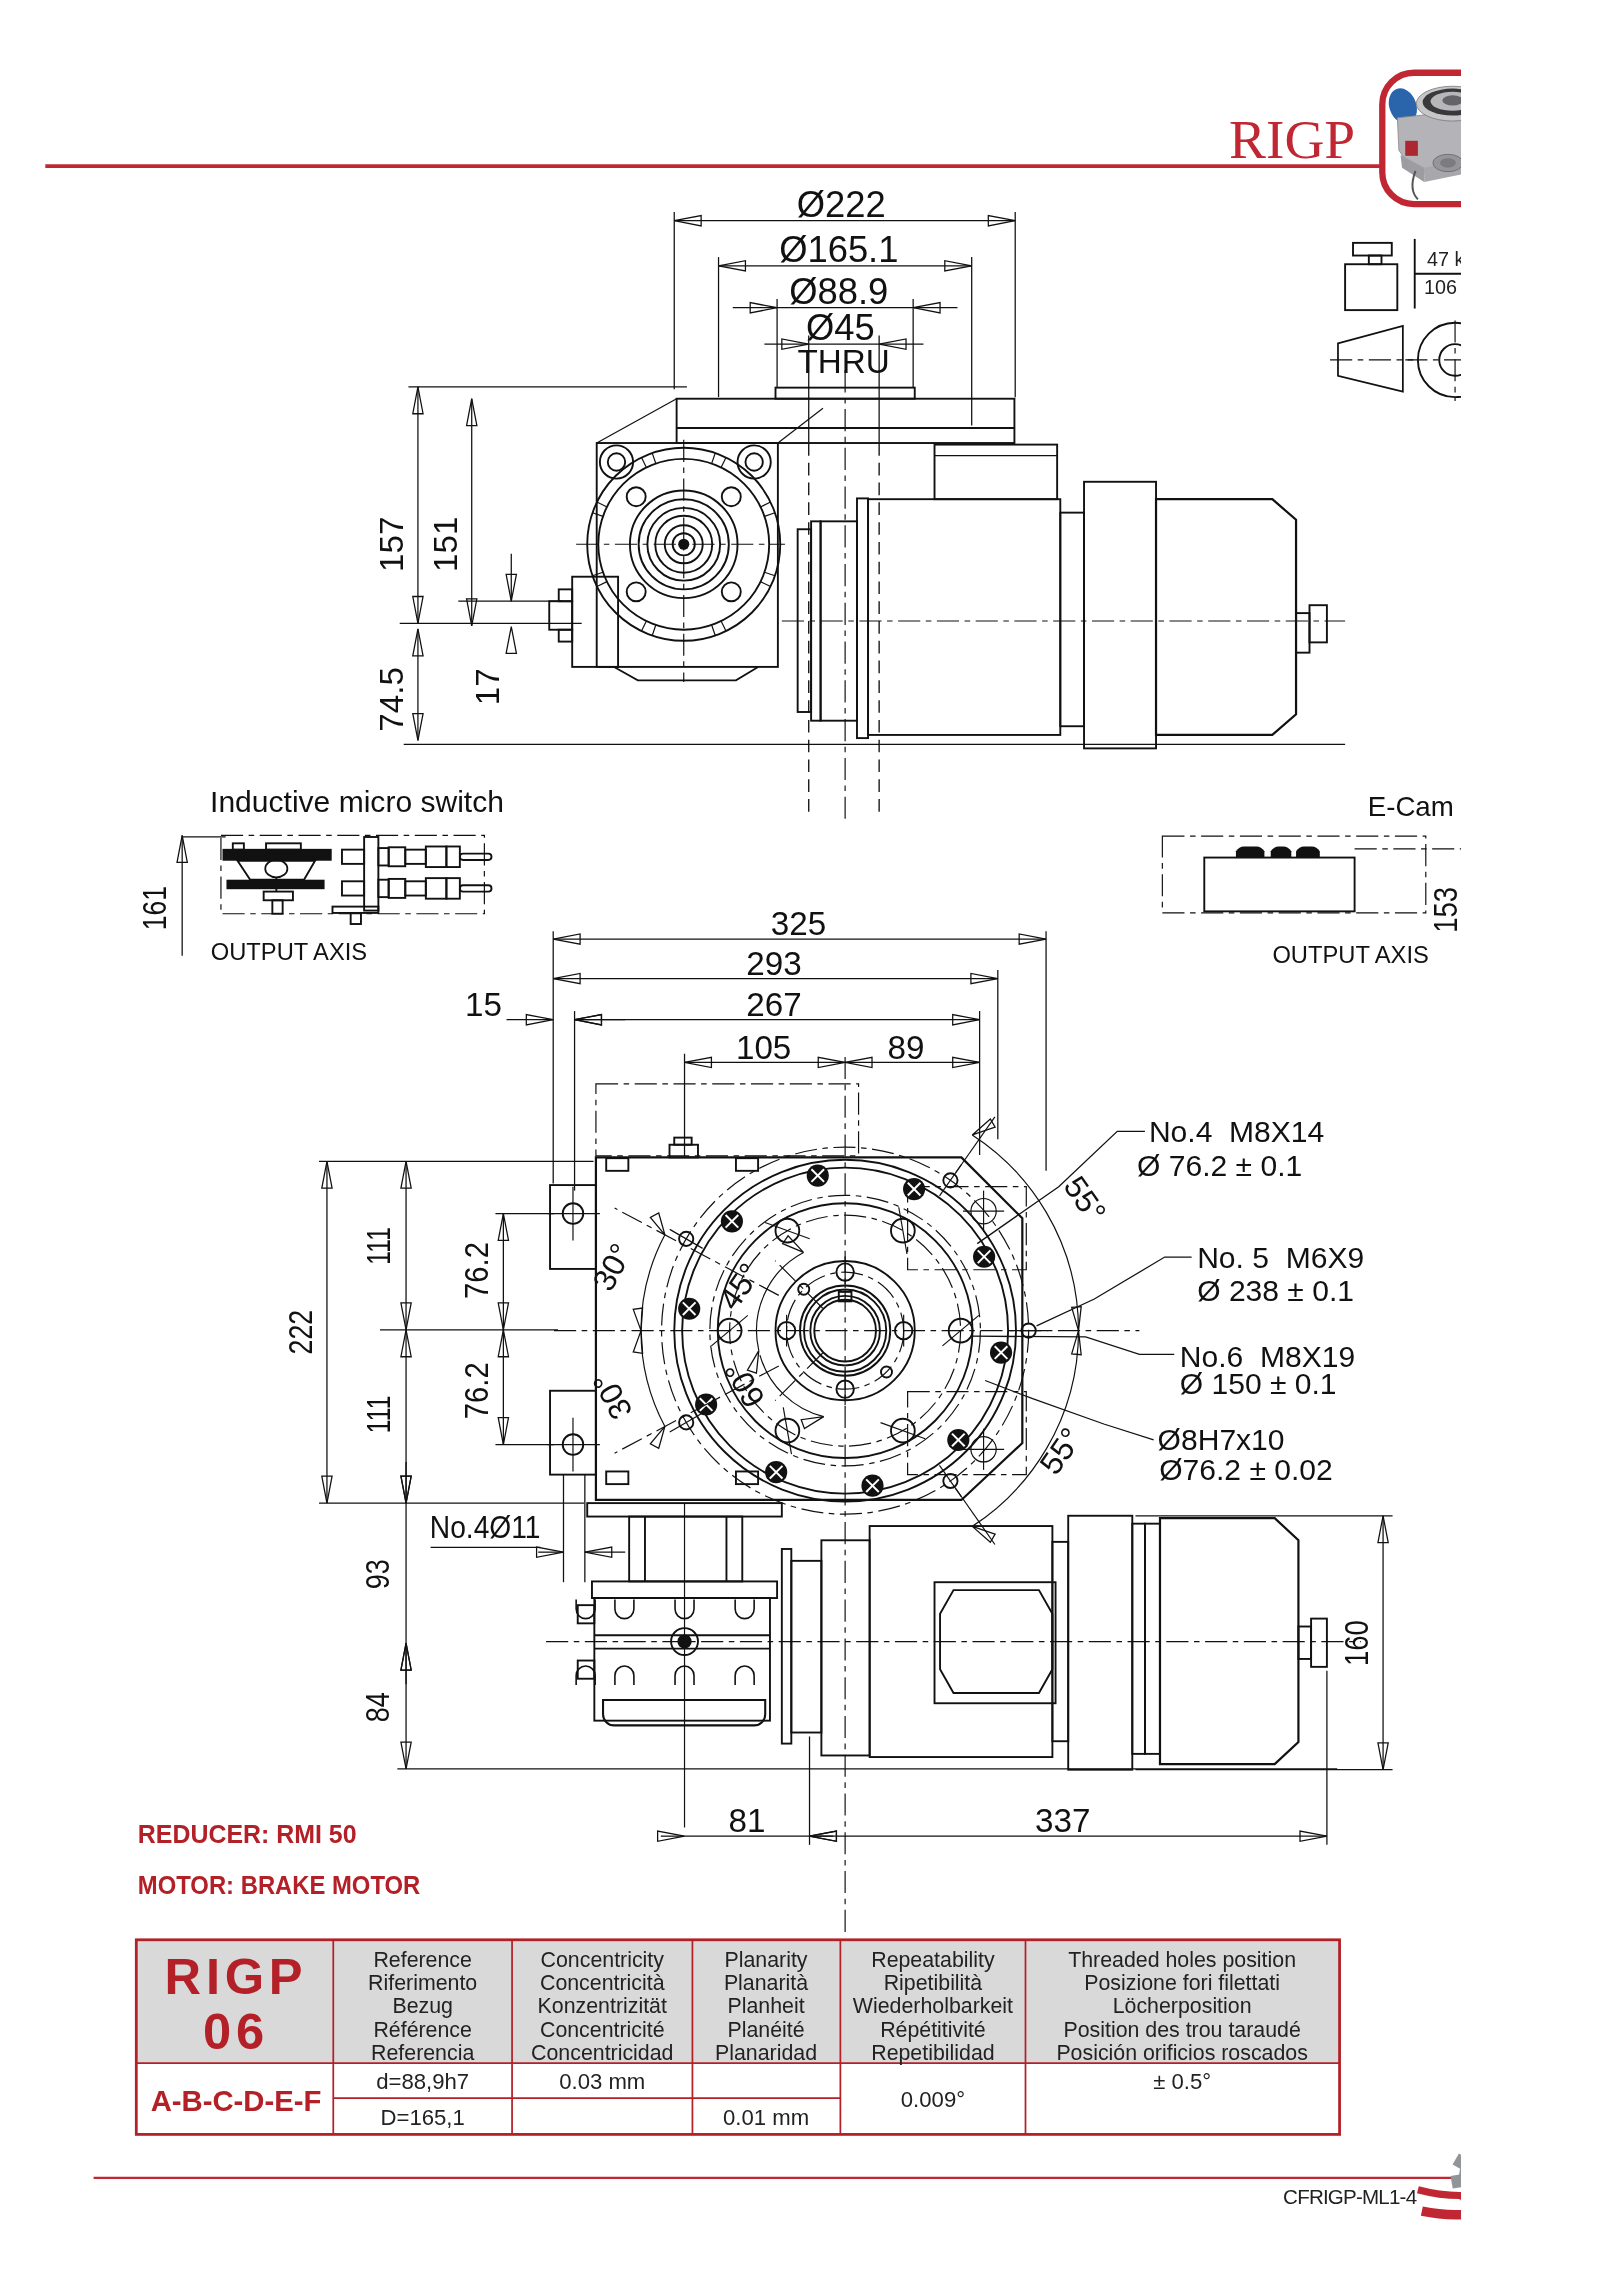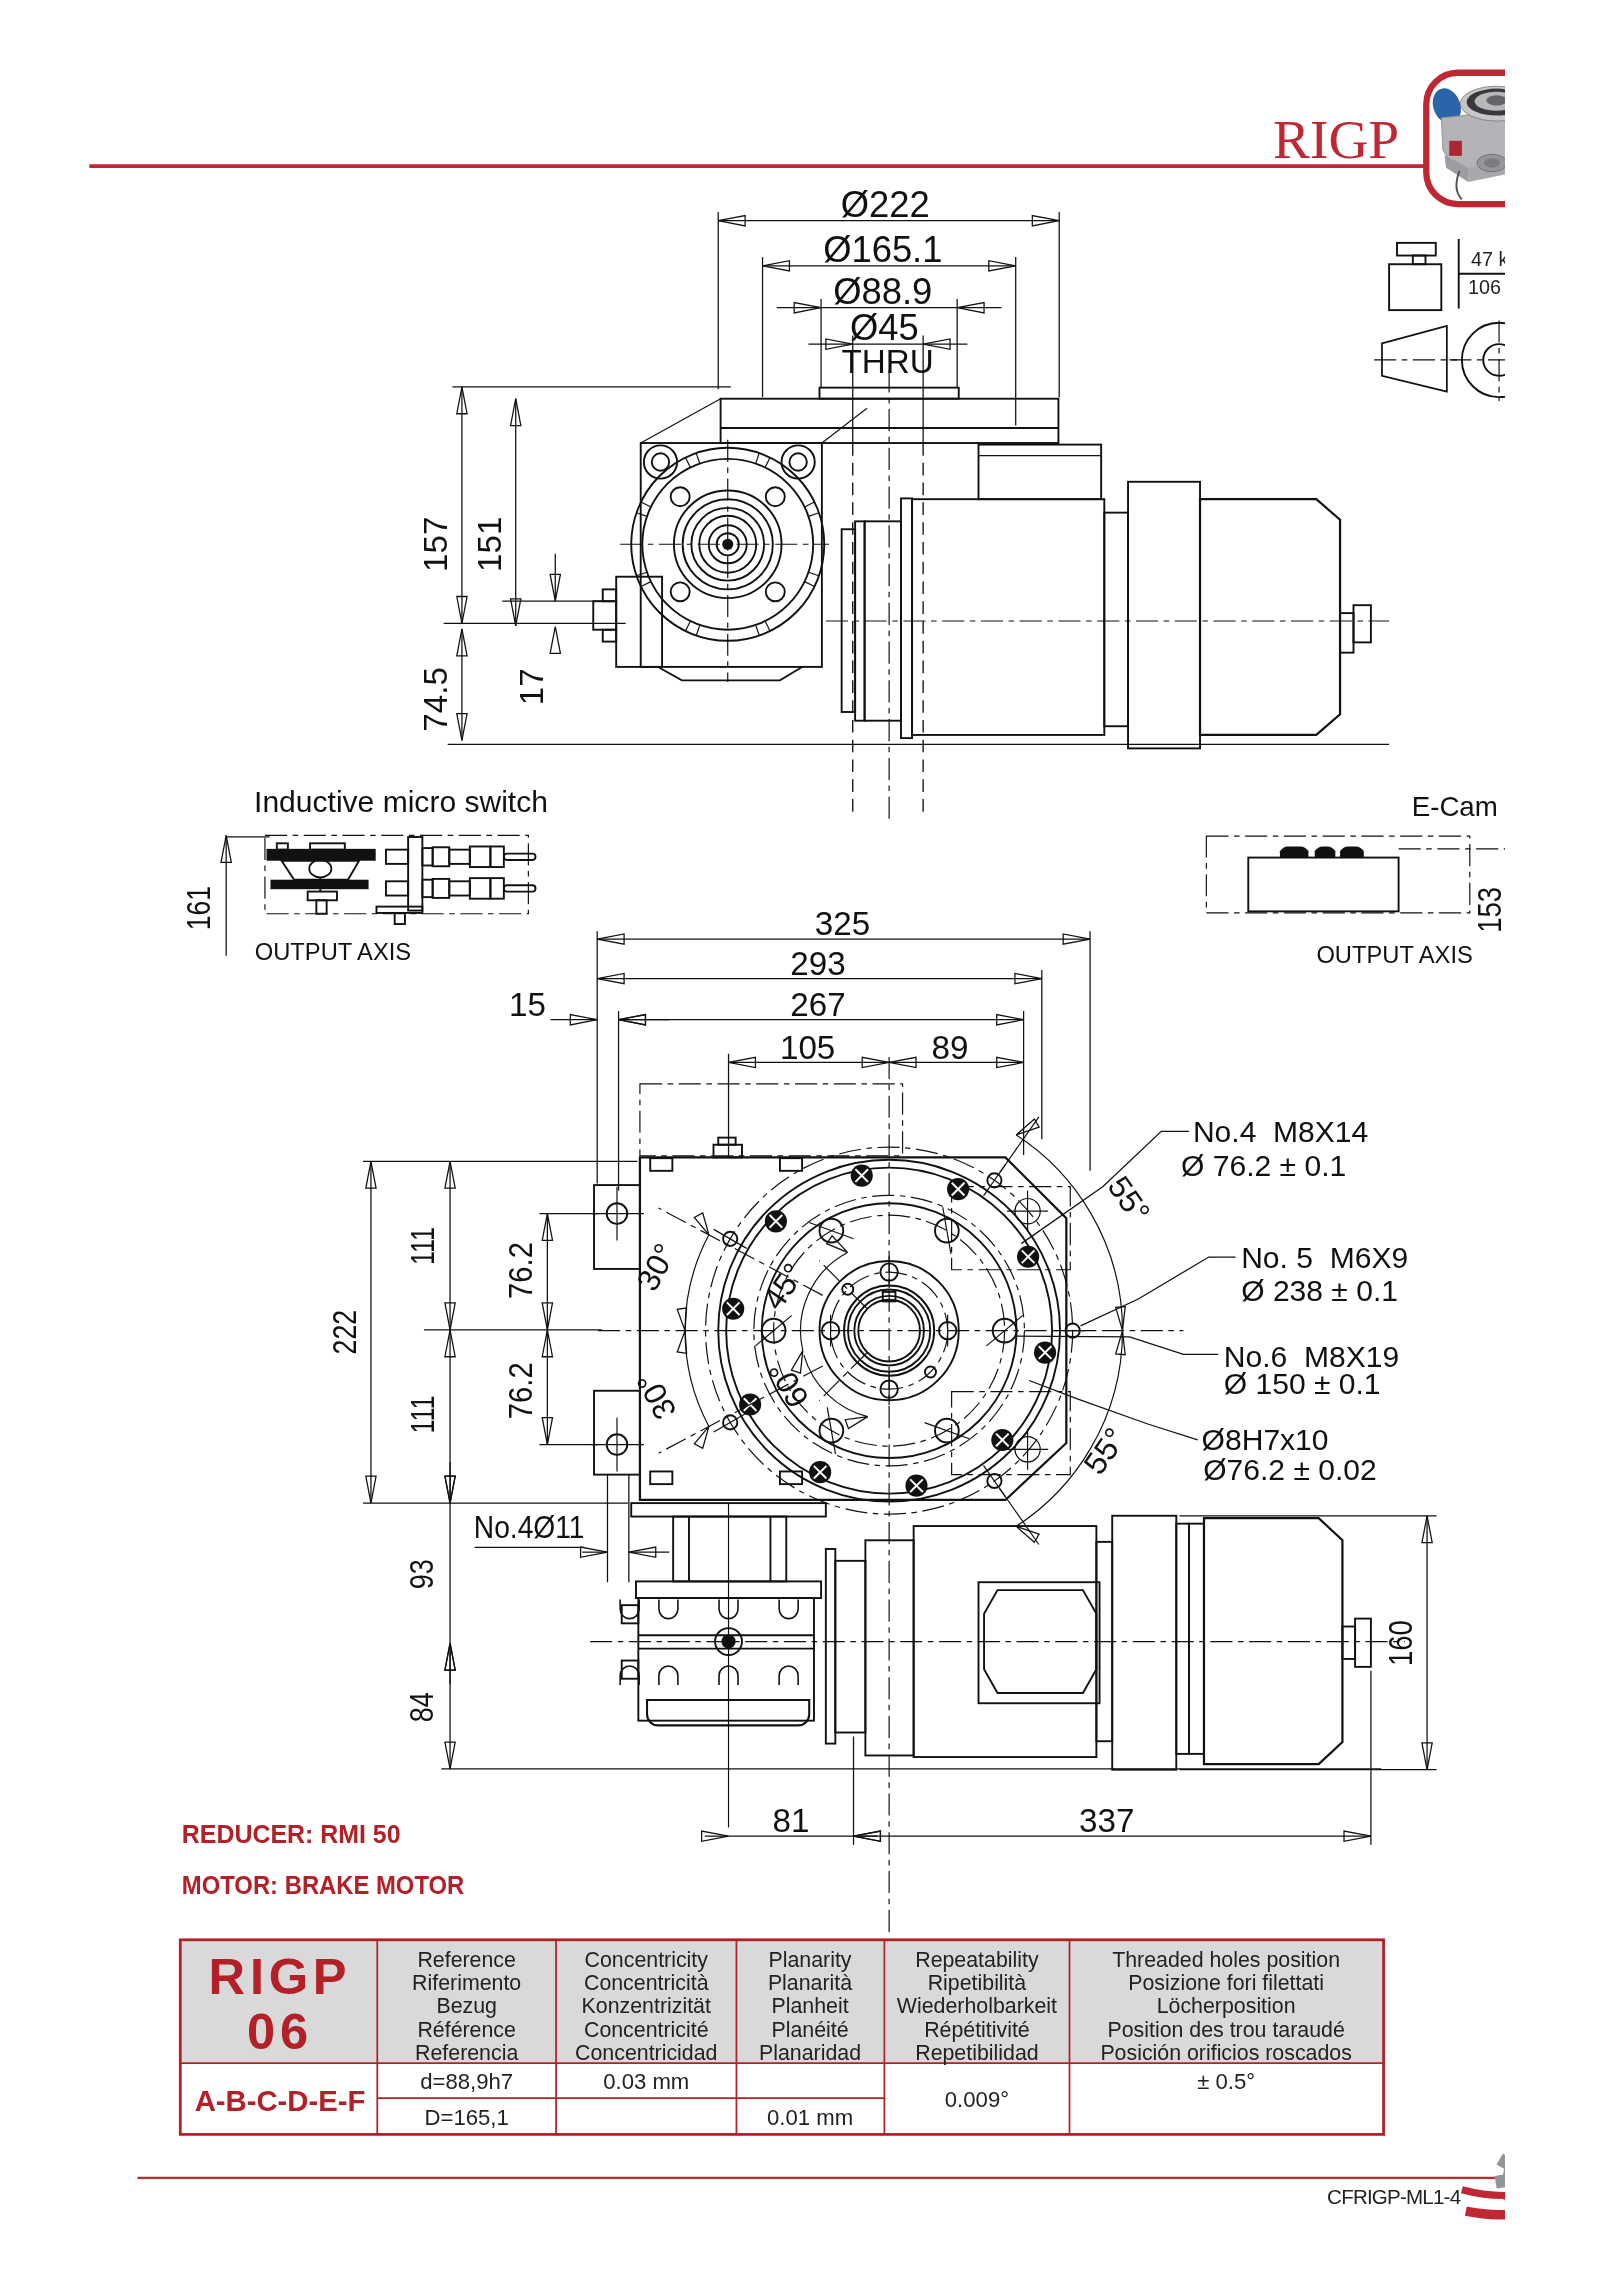--- a/index.html
+++ b/index.html
@@ -1,15 +1,15 @@
 <!DOCTYPE html>
 <html style="font-size:12.7px"><head><meta charset="utf-8">
 <style>
 html,body{margin:0;padding:0;background:#fff;}
-#page{position:relative;width:1461px;height:2295px;background:#fff;overflow:hidden;margin-left:44px;}
+#page{position:relative;width:1461px;height:2295px;background:#fff;overflow:hidden;}
 .ln{stroke:#111;fill:none;stroke-width:2.4;}
 .thn{stroke:#111;fill:none;stroke-width:1.5;}
 .dim{stroke:#111;fill:none;stroke-width:1.6;}
 .cl{stroke:#111;fill:none;stroke-width:1.5;stroke-dasharray:28 7 7 7;}
 .hid{stroke:#111;fill:none;stroke-width:1.7;stroke-dasharray:16 9;}
 .red{stroke:#c12733;fill:none;}
 .dt{font-family:"Liberation Sans",sans-serif;fill:#111;}
 .bt{font-family:"Liberation Sans",sans-serif;fill:#222;}
 text{white-space:pre;}
 </style></head>

